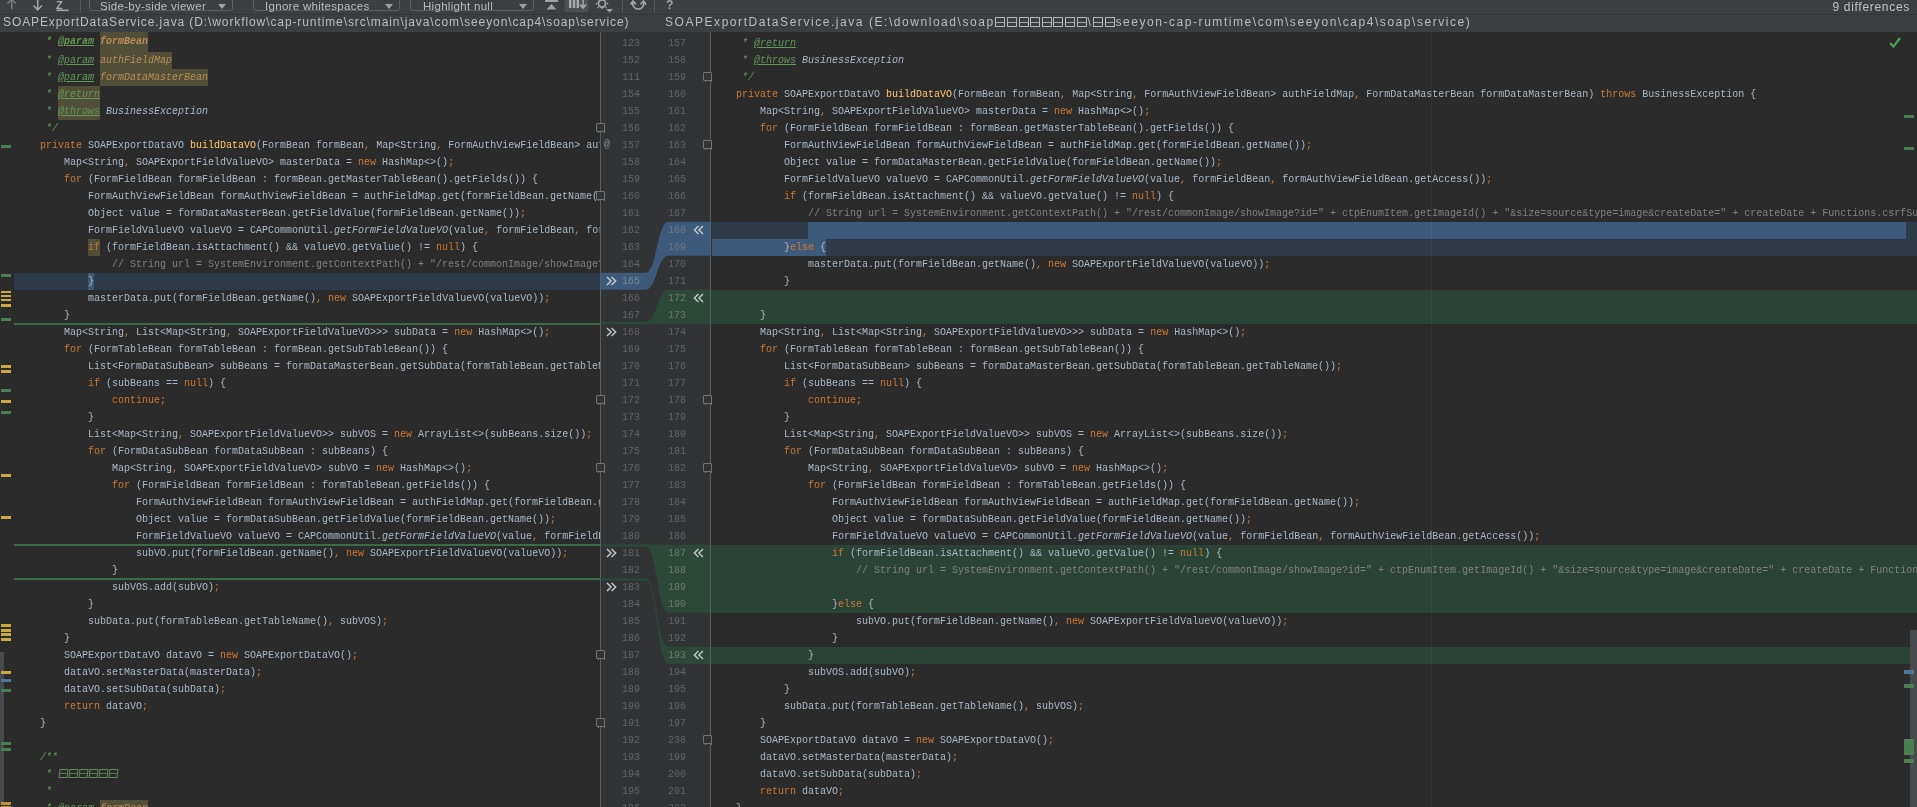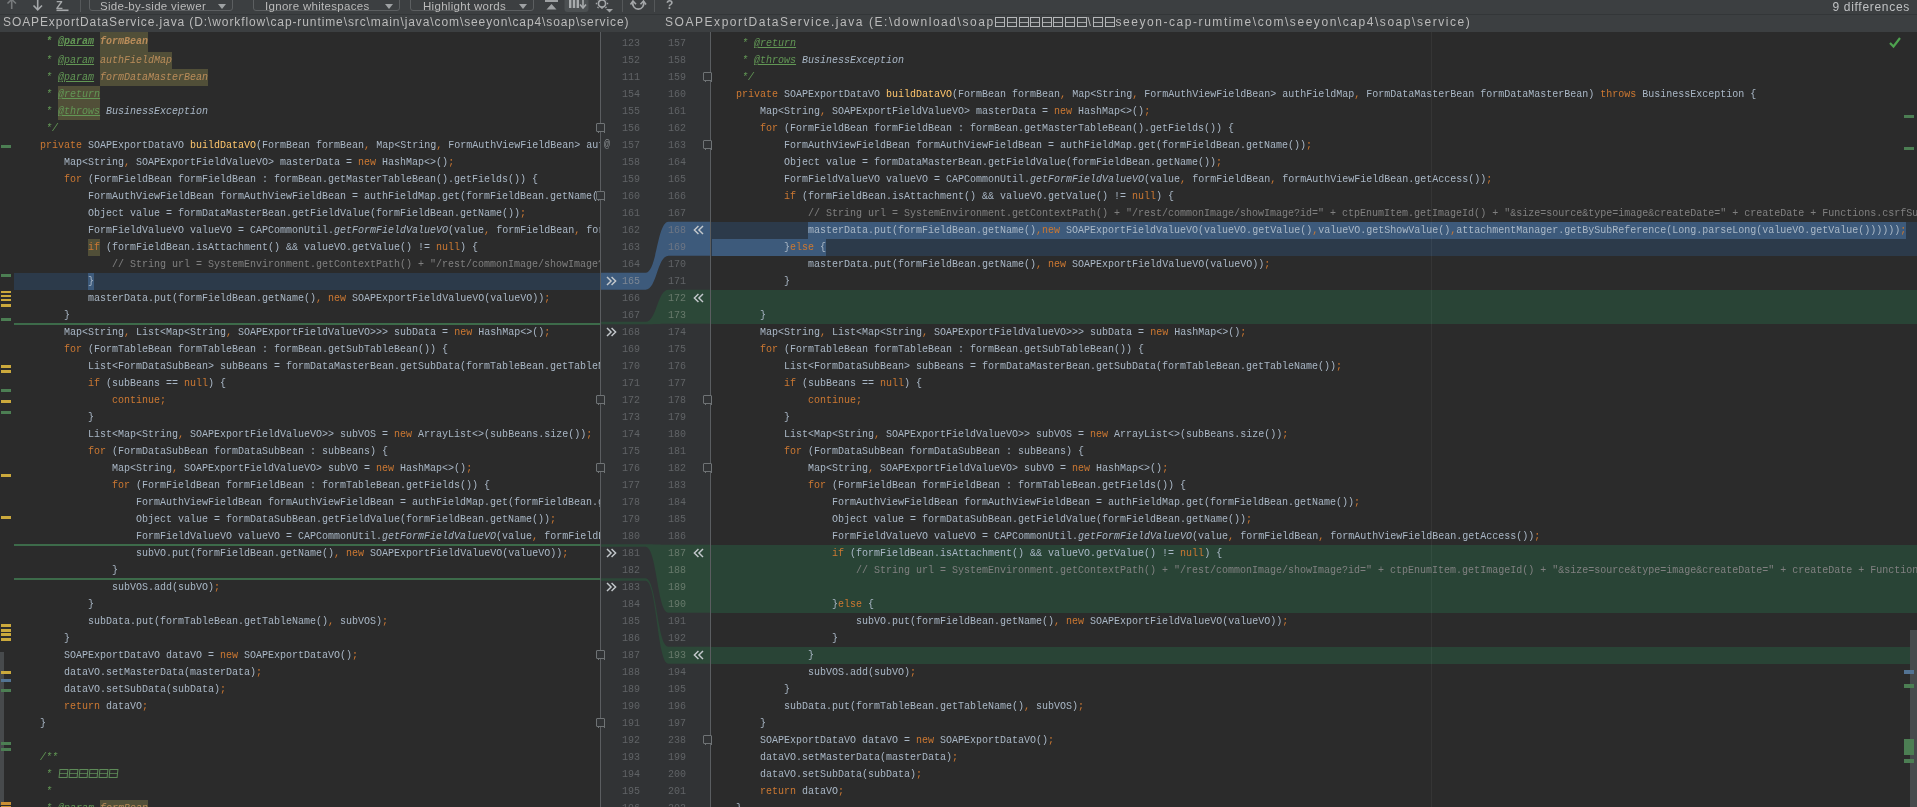--- a/index.html
+++ b/index.html
@@ -90,21 +90,20 @@
 <div class="ln" style="left:0;top:19.8px;">     <span class="j">*</span> <span class="jt">@throws</span> <span class="jv2">BusinessException</span></div>
 <div class="ln" style="left:0;top:36.8px;">     <span class="j">*/</span></div>
 <div class="ln" style="left:0;top:53.8px;">    <span class="k">private</span> SOAPExportDataVO <span class="m">buildDataVO</span>(FormBean formBean<span class="k">,</span> Map&lt;String<span class="k">,</span> FormAuthViewFieldBean&gt; authFieldMap<span class="k">,</span> FormDataMasterBean formDataMasterBean) <span class="k">throws</span> BusinessException {</div>
 <div class="ln" style="left:0;top:70.8px;">        Map&lt;String<span class="k">,</span> SOAPExportFieldValueVO&gt; masterData = <span class="k">new</span> HashMap&lt;&gt;()<span class="k">;</span></div>
 <div class="ln" style="left:0;top:87.8px;">        <span class="k">for</span> (FormFieldBean formFieldBean : formBean.getMasterTableBean().getFields()) {</div>
 <div class="ln" style="left:0;top:104.8px;">            FormAuthViewFieldBean formAuthViewFieldBean = authFieldMap.get(formFieldBean.getName())<span class="k">;</span></div>
 <div class="ln" style="left:0;top:121.8px;">            Object value = formDataMasterBean.getFieldValue(formFieldBean.getName())<span class="k">;</span></div>
 <div class="ln" style="left:0;top:138.8px;">            FormFieldValueVO valueVO = CAPCommonUtil.<span class="i">getFormFieldValueVO</span>(value<span class="k">,</span> formFieldBean<span class="k">,</span> formAuthViewFieldBean.getAccess())<span class="k">;</span></div>
 <div class="ln" style="left:0;top:155.8px;">            <span class="k">if</span> (formFieldBean.isAttachment() &amp;&amp; valueVO.getValue() != <span class="k">null</span>) {</div>
 <div class="ln" style="left:0;top:172.8px;"><span class="c">                // String url = SystemEnvironment.getContextPath() + "/rest/commonImage/showImage?id=" + ctpEnumItem.getImageId() + "&amp;size=source&amp;type=image&amp;createDate=" + createDate + Functions.csrfSuffix());</span></div>
-<div class="ln" style="left:0;top:189.8px;">                masterData.put(formFieldBean.getName()<span class="k">,</span><span class="k">new</span> SOAPExportFieldValueVO(valueVO.getValue()<span class="k">,</span>valueVO.getShowValue()<span class="k">,</span>attachmentManager.getBySubReference(Long.parseLong(valueVO.getValue())))))<span class="k">;</span></div>
 <div class="ln" style="left:0;top:206.8px;">            }<span class="k">else</span> {</div>
 <div class="ln" style="left:0;top:223.8px;">                masterData.put(formFieldBean.getName()<span class="k">,</span> <span class="k">new</span> SOAPExportFieldValueVO(valueVO))<span class="k">;</span></div>
 <div class="ln" style="left:0;top:240.8px;">            }</div>
 <div class="ln" style="left:0;top:274.8px;">        }</div>
 <div class="ln" style="left:0;top:291.8px;">        Map&lt;String<span class="k">,</span> List&lt;Map&lt;String<span class="k">,</span> SOAPExportFieldValueVO&gt;&gt;&gt; subData = <span class="k">new</span> HashMap&lt;&gt;()<span class="k">;</span></div>
 <div class="ln" style="left:0;top:308.8px;">        <span class="k">for</span> (FormTableBean formTableBean : formBean.getSubTableBean()) {</div>
 <div class="ln" style="left:0;top:325.8px;">            List&lt;FormDataSubBean&gt; subBeans = formDataMasterBean.getSubData(formTableBean.getTableName())<span class="k">;</span></div>
 <div class="ln" style="left:0;top:342.8px;">            <span class="k">if</span> (subBeans == <span class="k">null</span>) {</div>
 <div class="ln" style="left:0;top:359.8px;">                <span class="k">continue</span><span class="k">;</span></div>
 <div class="ln" style="left:0;top:376.8px;">            }</div>
@@ -363,16 +362,16 @@
 <div style="position:absolute;left:80px;top:0px;width:1px;height:12px;background:#55585a;"></div>
 <div style="position:absolute;left:622px;top:0px;width:1px;height:12px;background:#55585a;"></div>
 <div style="position:absolute;left:654px;top:0px;width:1px;height:12px;background:#55585a;"></div>
 <div style="position:absolute;left:89px;top:-4px;width:144px;height:15px;border:1px solid #5c5f61;border-radius:3px;box-sizing:border-box;"></div>
 <div style="position:absolute;left:100px;top:0px;height:11px;line-height:11px;font:11.5px 'Liberation Sans';letter-spacing:0.3px;color:#bbbbbb;">Side-by-side viewer</div>
 <div style="position:absolute;left:218px;top:4px;width:0;height:0;border-left:4.5px solid transparent;border-right:4.5px solid transparent;border-top:5px solid #9ea1a3;"></div>
 <div style="position:absolute;left:253px;top:-4px;width:147px;height:15px;border:1px solid #5c5f61;border-radius:3px;box-sizing:border-box;"></div>
 <div style="position:absolute;left:265px;top:0px;height:20px;line-height:11px;font:11.5px 'Liberation Sans';letter-spacing:0.3px;color:#bbbbbb;">Ignore whitespaces</div>
 <div style="position:absolute;left:385px;top:4px;width:0;height:0;border-left:4.5px solid transparent;border-right:4.5px solid transparent;border-top:5px solid #9ea1a3;"></div>
 <div style="position:absolute;left:410px;top:-4px;width:124px;height:15px;border:1px solid #5c5f61;border-radius:3px;box-sizing:border-box;"></div>
-<div style="position:absolute;left:423px;top:0px;height:11px;line-height:11px;font:11.5px 'Liberation Sans';letter-spacing:0.3px;color:#bbbbbb;">Highlight words</div>
+<div style="position:absolute;left:423px;top:0px;height:11px;line-height:11px;font:11.5px 'Liberation Sans';letter-spacing:0.3px;color:#bbbbbb;">Highlight null</div>
 <div style="position:absolute;left:519px;top:4px;width:0;height:0;border-left:4.5px solid transparent;border-right:4.5px solid transparent;border-top:5px solid #9ea1a3;"></div>
 <div style="position:absolute;right:7px;top:0px;height:11px;line-height:11px;font:12px 'Liberation Sans';letter-spacing:0.7px;color:#bfc1c3;">9 differences</div>
 <div class="title" style="left:3px;letter-spacing:0.9px;">SOAPExportDataService.java (D:\workflow\cap-runtime\src\main\java\com\seeyon\cap4\soap\service)</div>
 <div class="title" style="left:665px;letter-spacing:1.55px;">SOAPExportDataService.java (E:\download\soap<b class="cjkt"></b><b class="cjkt"></b><b class="cjkt"></b><b class="cjkt"></b><b class="cjkt"></b><b class="cjkt"></b><b class="cjkt"></b><b class="cjkt"></b>\<b class="cjkt"></b><b class="cjkt"></b>seeyon-cap-rumtime\com\seeyon\cap4\soap\service)</div>
 </body></html>

